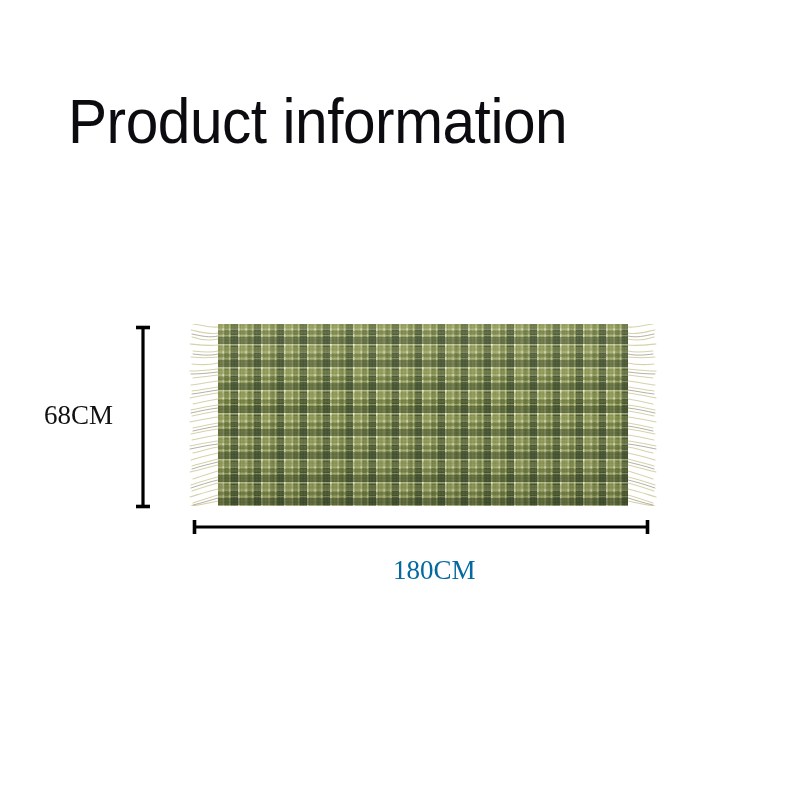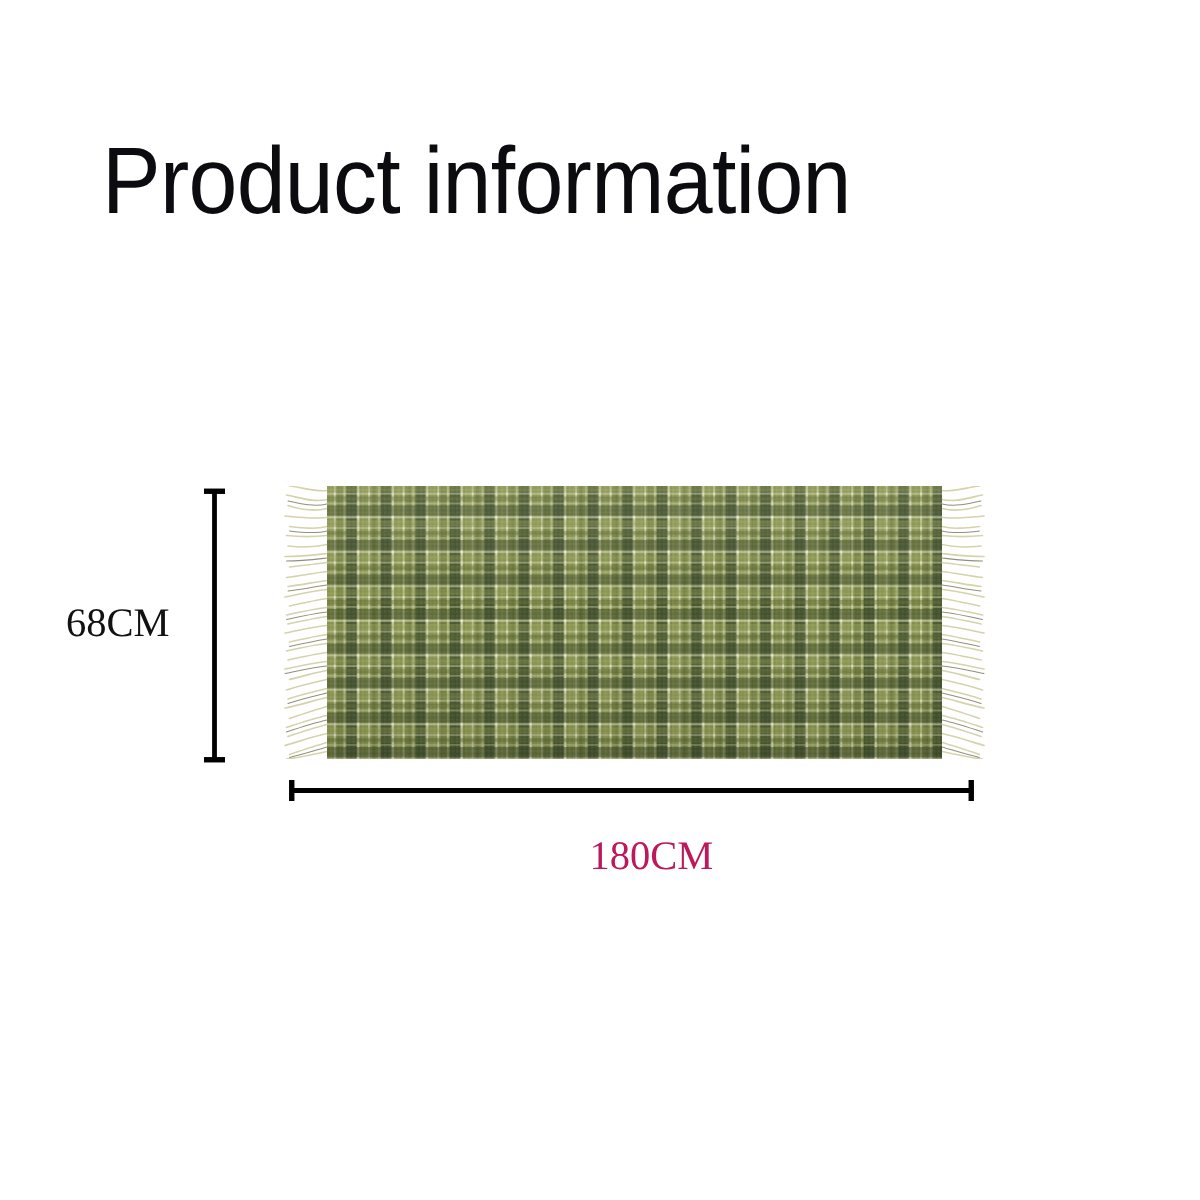--- a/index.html
+++ b/index.html
@@ -99,21 +99,21 @@
     font-size: 27px;
     color: #111111;
     white-space: nowrap;
   }
   #label-width {
     position: absolute;
     left: 393px;
     top: 555px;
     font-family: "Liberation Serif", serif;
     font-size: 27px;
-    color: #be185d;
+    color: #0369a1;
     white-space: nowrap;
     text-align: right;
   }
 </style>
 </head>
 <body>
 
 <div id="page">
 
   <div id="page-title">Product information</div>

